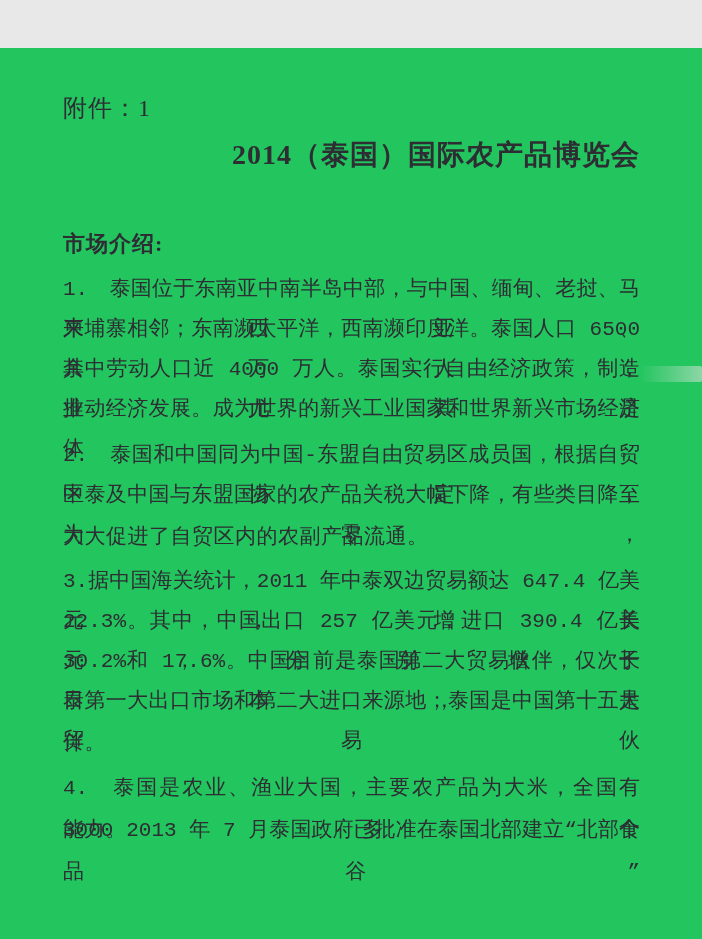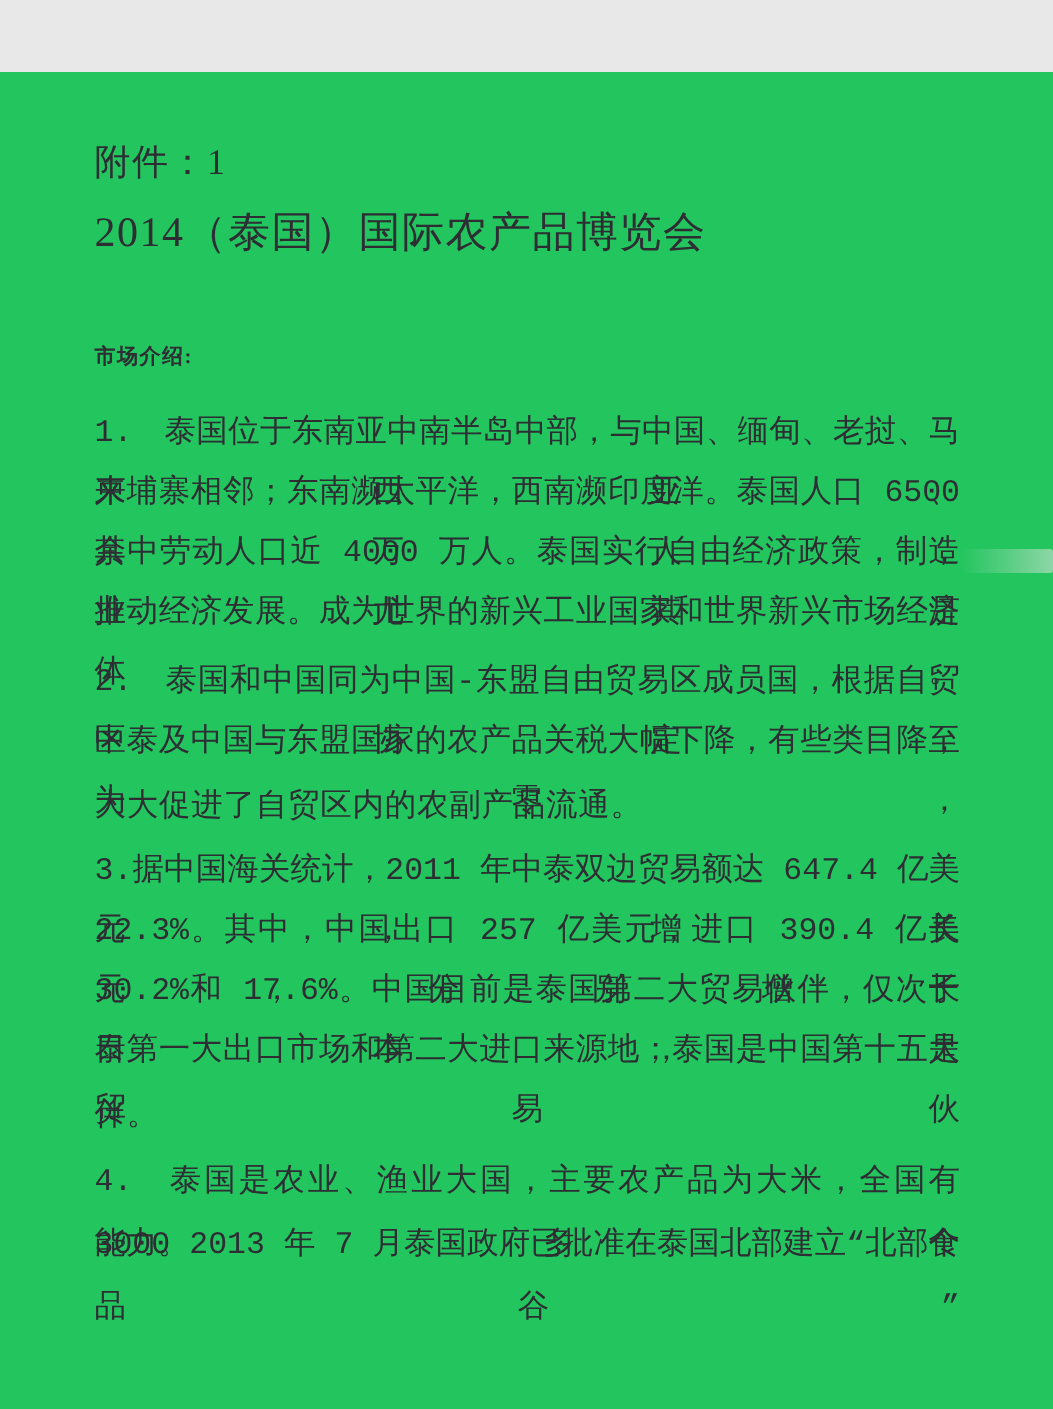--- a/index.html
+++ b/index.html
@@ -23,30 +23,30 @@
     top: 44px;
     font-size: 24px;
     letter-spacing: 1px;
     white-space: pre;
   }
   .doc-title {
     position: absolute;
     left: 63px;
     top: 88px;
     width: 577px;
-    text-align: left;
+    text-align: right;
     font-size: 28px;
-    font-weight: 400;
+    font-weight: 700;
     letter-spacing: 1px;
   }
   .section-heading {
     position: absolute;
     left: 63px;
     top: 181px;
-    font-size: 14px;
+    font-size: 22px;
     font-weight: 700;
     letter-spacing: 1px;
   }
   .body-block {
     position: absolute;
     left: 63px;
     top: 222px;
     width: 577px;
     font-size: 21px;
   }

